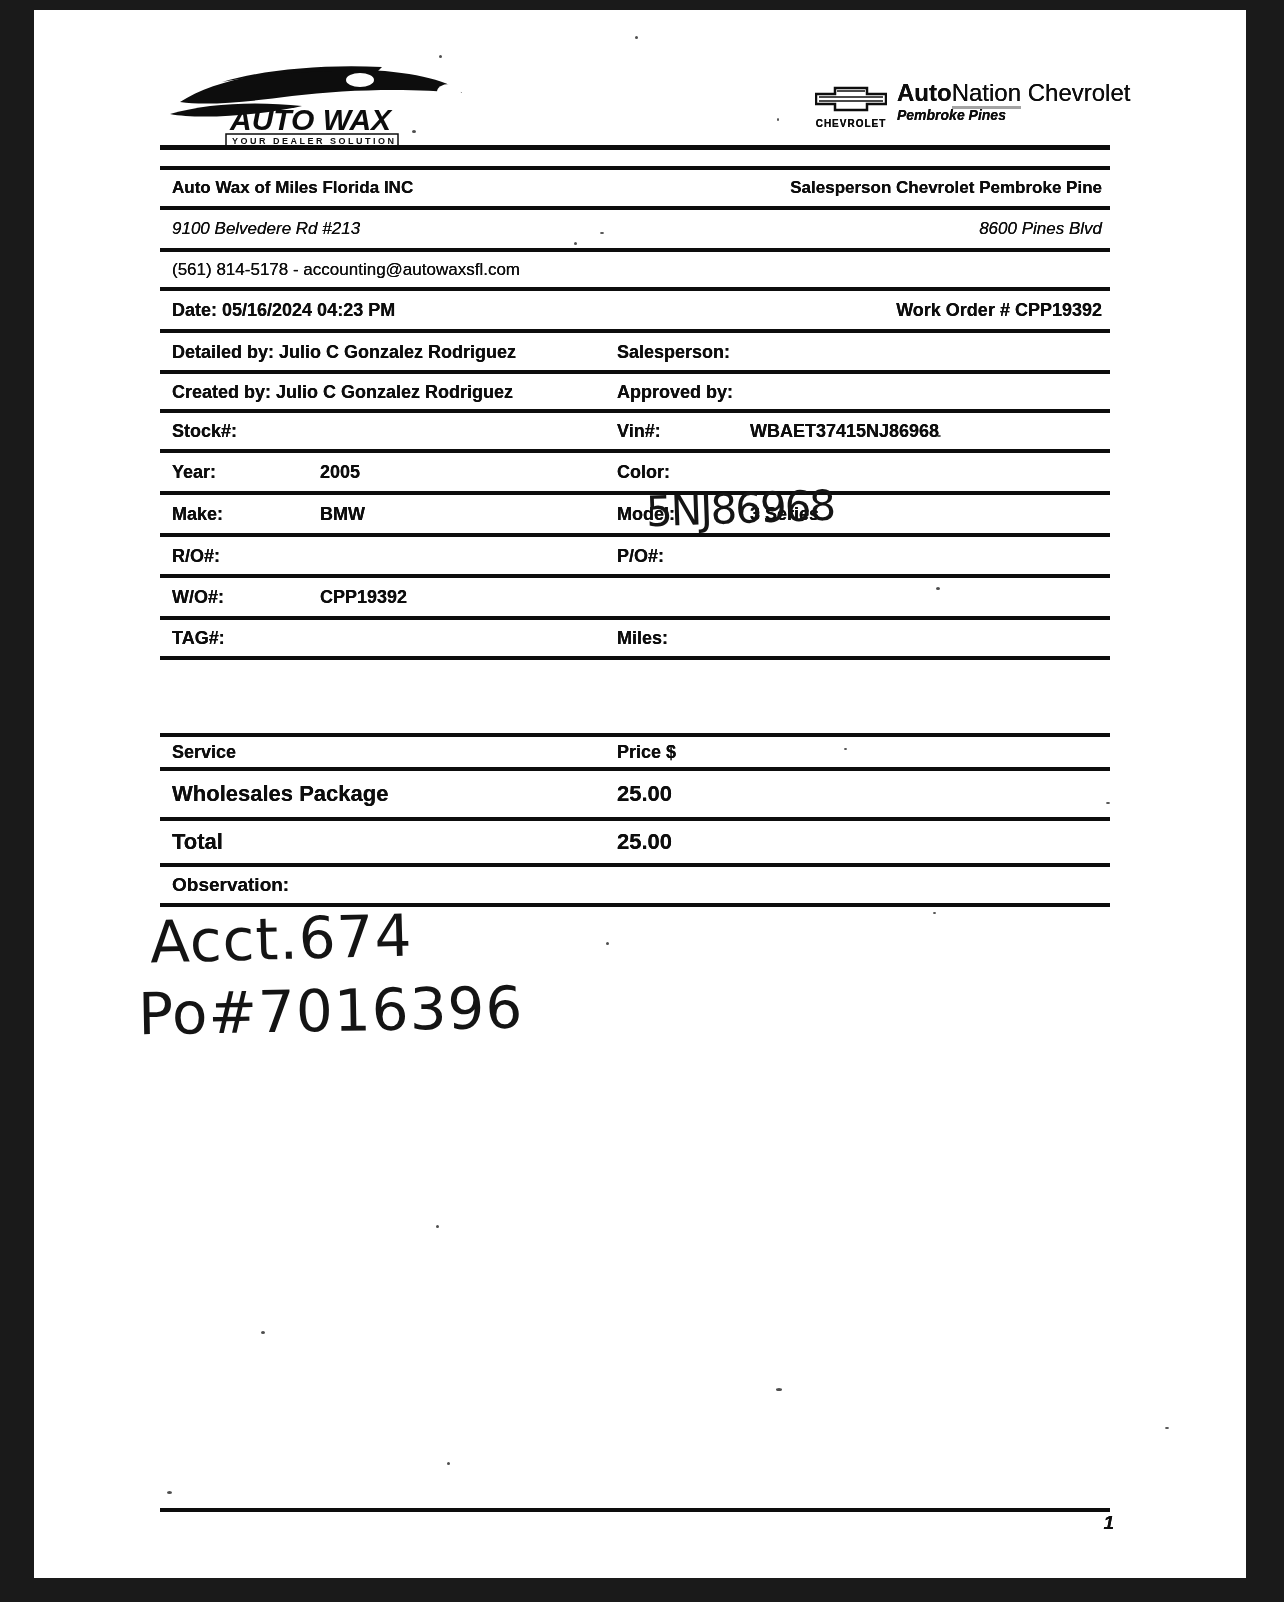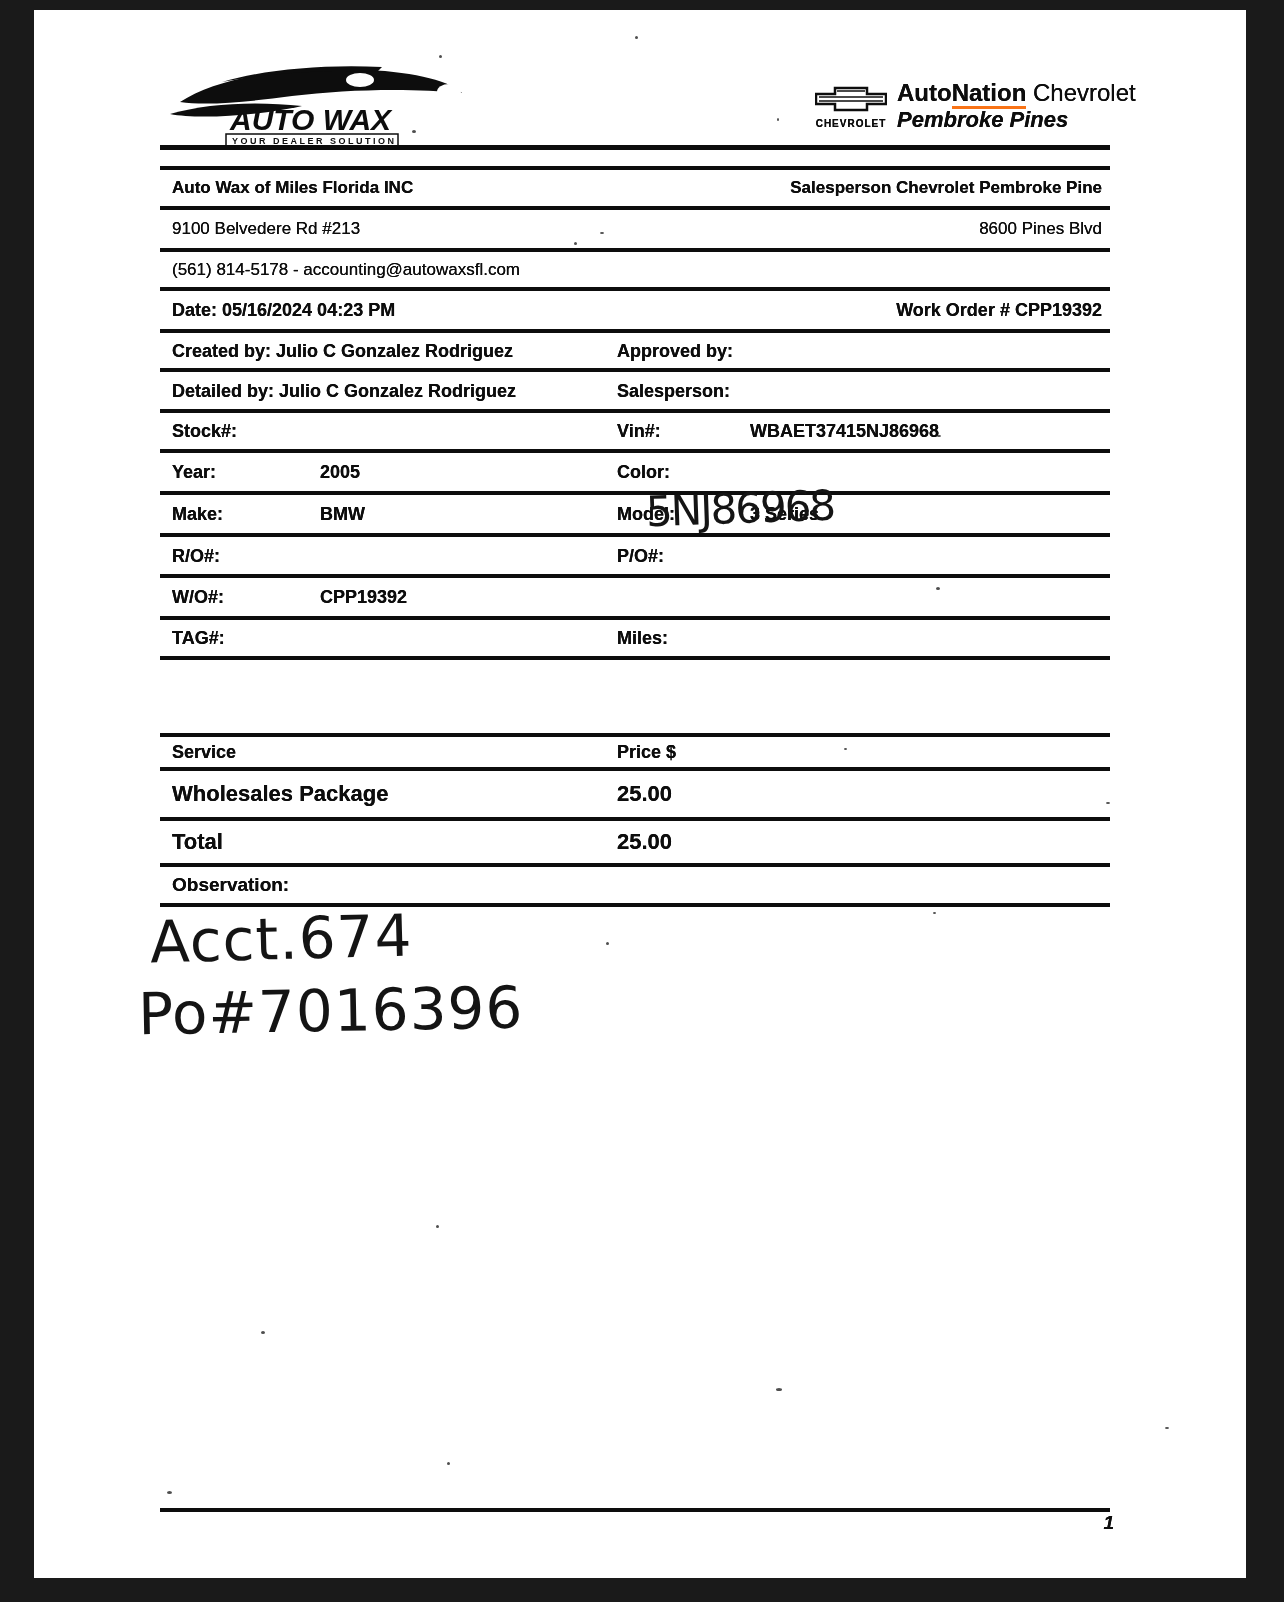--- a/index.html
+++ b/index.html
@@ -13,23 +13,23 @@
   }
   .abs{position:absolute;}
   
   .autowax-logo{left:128px;top:48px;width:360px;height:90px;}
   .dealer-logo{left:781px;top:70px;width:310px;height:60px;display:flex;align-items:flex-start;}
   .bowtie-block{width:78px;text-align:center;margin-top:6px;}
   .bowtie-label{font-size:10px;font-weight:bold;letter-spacing:1px;margin-top:2px;}
   .dealer-text{margin-left:10px;line-height:1.05;}
   .dealer-line1{font-size:24px;white-space:nowrap;}
   .dealer-line1 .an{font-weight:bold;}
-  .dealer-line1 .an-u{font-weight:bold;border-bottom:3px solid #f97316;}
+  .dealer-line1 .an-u{font-weight:normal;border-bottom:3px solid #a3a3a3;}
   .dealer-line1 .chev{font-weight:500;}
-  .dealer-line2{font-size:22px;font-weight:bold;font-style:italic;margin-top:3px;}
+  .dealer-line2{font-size:14px;font-weight:bold;font-style:italic;margin-top:3px;}
   
   .rule{position:absolute;left:126px;width:950px;background:#0d0d0d;}
   
   .tbl{position:absolute;left:126px;width:950px;border-top:4px solid #0d0d0d;}
   .trow{position:relative;border-bottom:4px solid #0d0d0d;box-sizing:border-box;}
   .trow > span{position:absolute;top:50%;transform:translateY(-50%);white-space:nowrap;}
   .cell-l{left:12px;}
   .cell-lv{left:160px;}
   .cell-rl{left:457px;}
   .cell-rv{left:590px;}
@@ -88,43 +88,43 @@
 
   <div class="rule" style="top:135px;height:5px;"></div>
 
   <div class="tbl" style="top:156px;">
 
     <div class="trow" style="height:40px;">
       <span class="cell-l t-bold scan-text">Auto Wax of Miles Florida INC</span>
       <span class="cell-rr t-bold scan-text">Salesperson Chevrolet Pembroke Pine</span>
     </div>
 
-    <div class="trow" style="height:42px;">
+    <div class="trow" style="height:42px;font-style:italic;">
       <span class="cell-l t-reg scan-text">9100 Belvedere Rd #213</span>
       <span class="cell-rr t-reg scan-text">8600 Pines Blvd</span>
     </div>
 
 
     <div class="trow" style="height:39px;">
       <span class="cell-l t-reg scan-text">(561) 814-5178 - accounting@autowaxsfl.com</span>
     </div>
 
     <div class="trow" style="height:42px;">
       <span class="cell-l f-bold scan-text"><span>Date:</span> <span>05/16/2024 04:23 PM</span></span>
       <span class="cell-rr f-bold scan-text"><span>Work Order #</span> <span>CPP19392</span></span>
+    </div>
+
+    <div class="trow" style="height:41px;">
+      <span class="cell-l f-bold scan-text">Detailed by: Julio C Gonzalez Rodriguez</span>
+      <span class="cell-rl f-bold scan-text">Salesperson:</span>
     </div>
 
     <div class="trow" style="height:39px;">
       <span class="cell-l f-bold scan-text">Created by: Julio C Gonzalez Rodriguez</span>
       <span class="cell-rl f-bold scan-text">Approved by:</span>
-    </div>
-
-    <div class="trow" style="height:41px;">
-      <span class="cell-l f-bold scan-text">Detailed by: Julio C Gonzalez Rodriguez</span>
-      <span class="cell-rl f-bold scan-text">Salesperson:</span>
     </div>
 
     <div class="trow" style="height:40px;">
       <span class="cell-l f-bold scan-text">Stock#:</span>
       <span class="cell-lv f-bold scan-text"></span>
       <span class="cell-rl f-bold scan-text">Vin#:</span>
       <span class="cell-rv f-bold scan-text">WBAET37415NJ86968</span>
     </div>
 
     <div class="trow" style="height:42px;">

